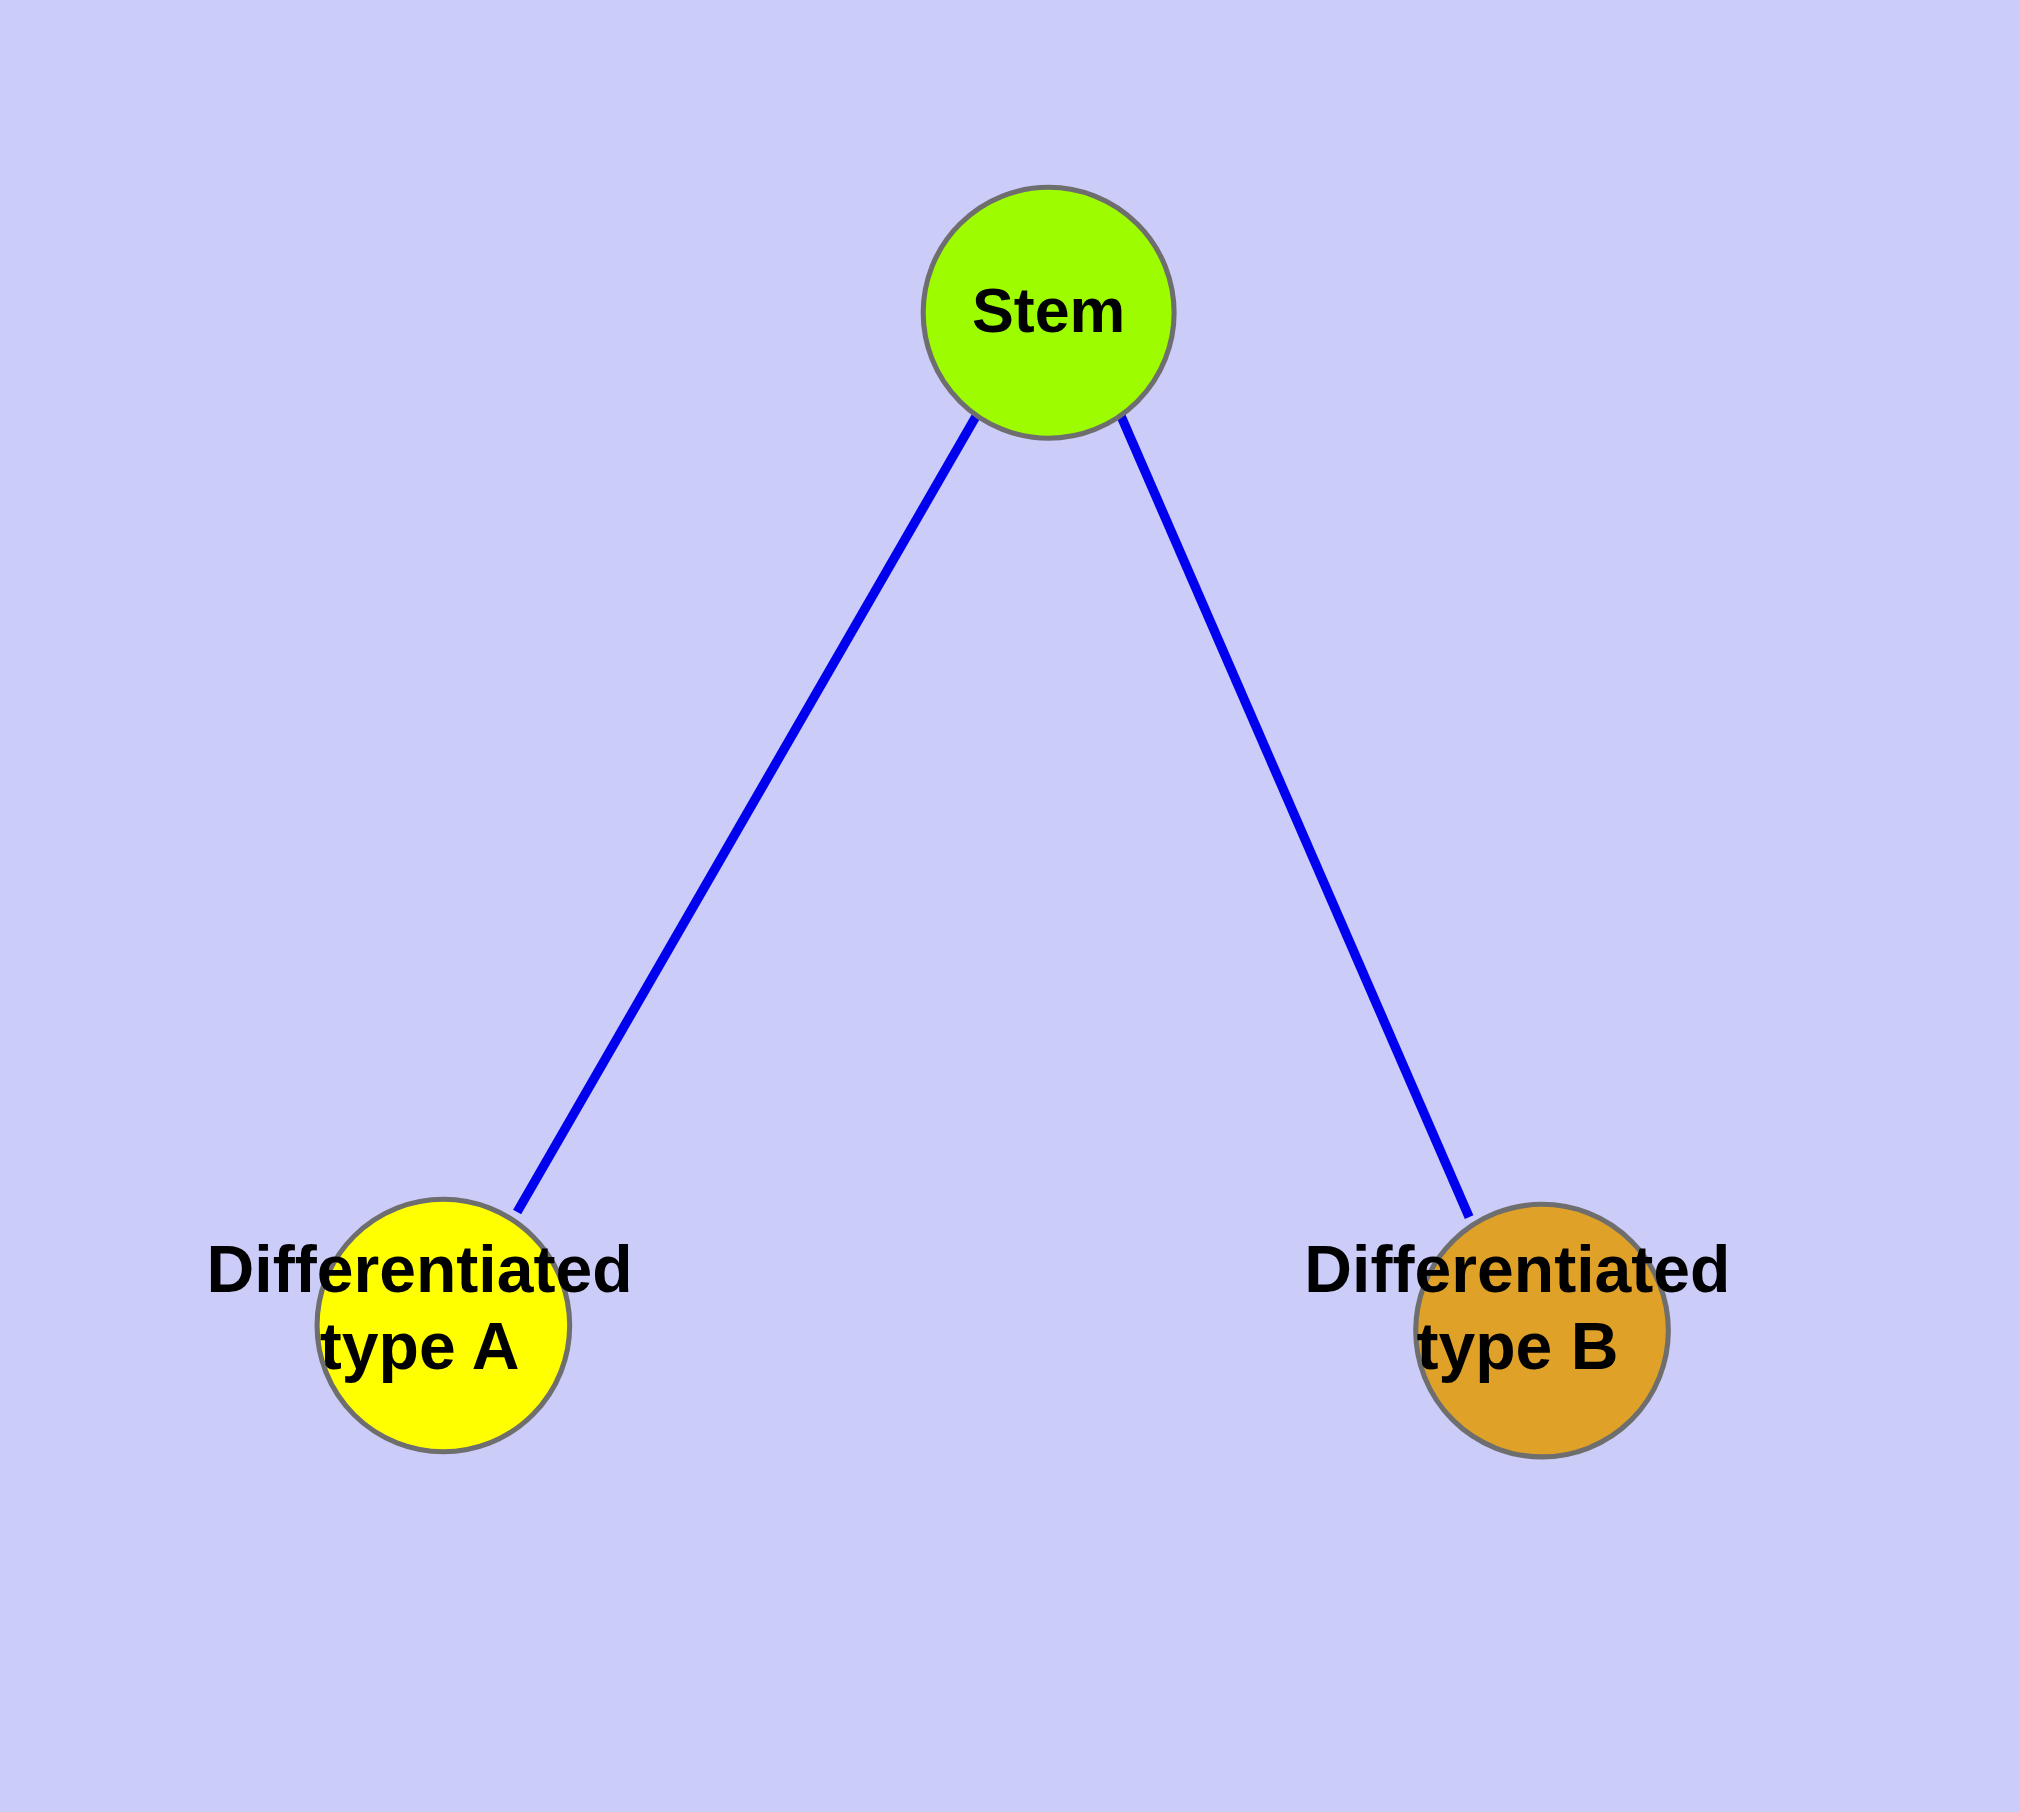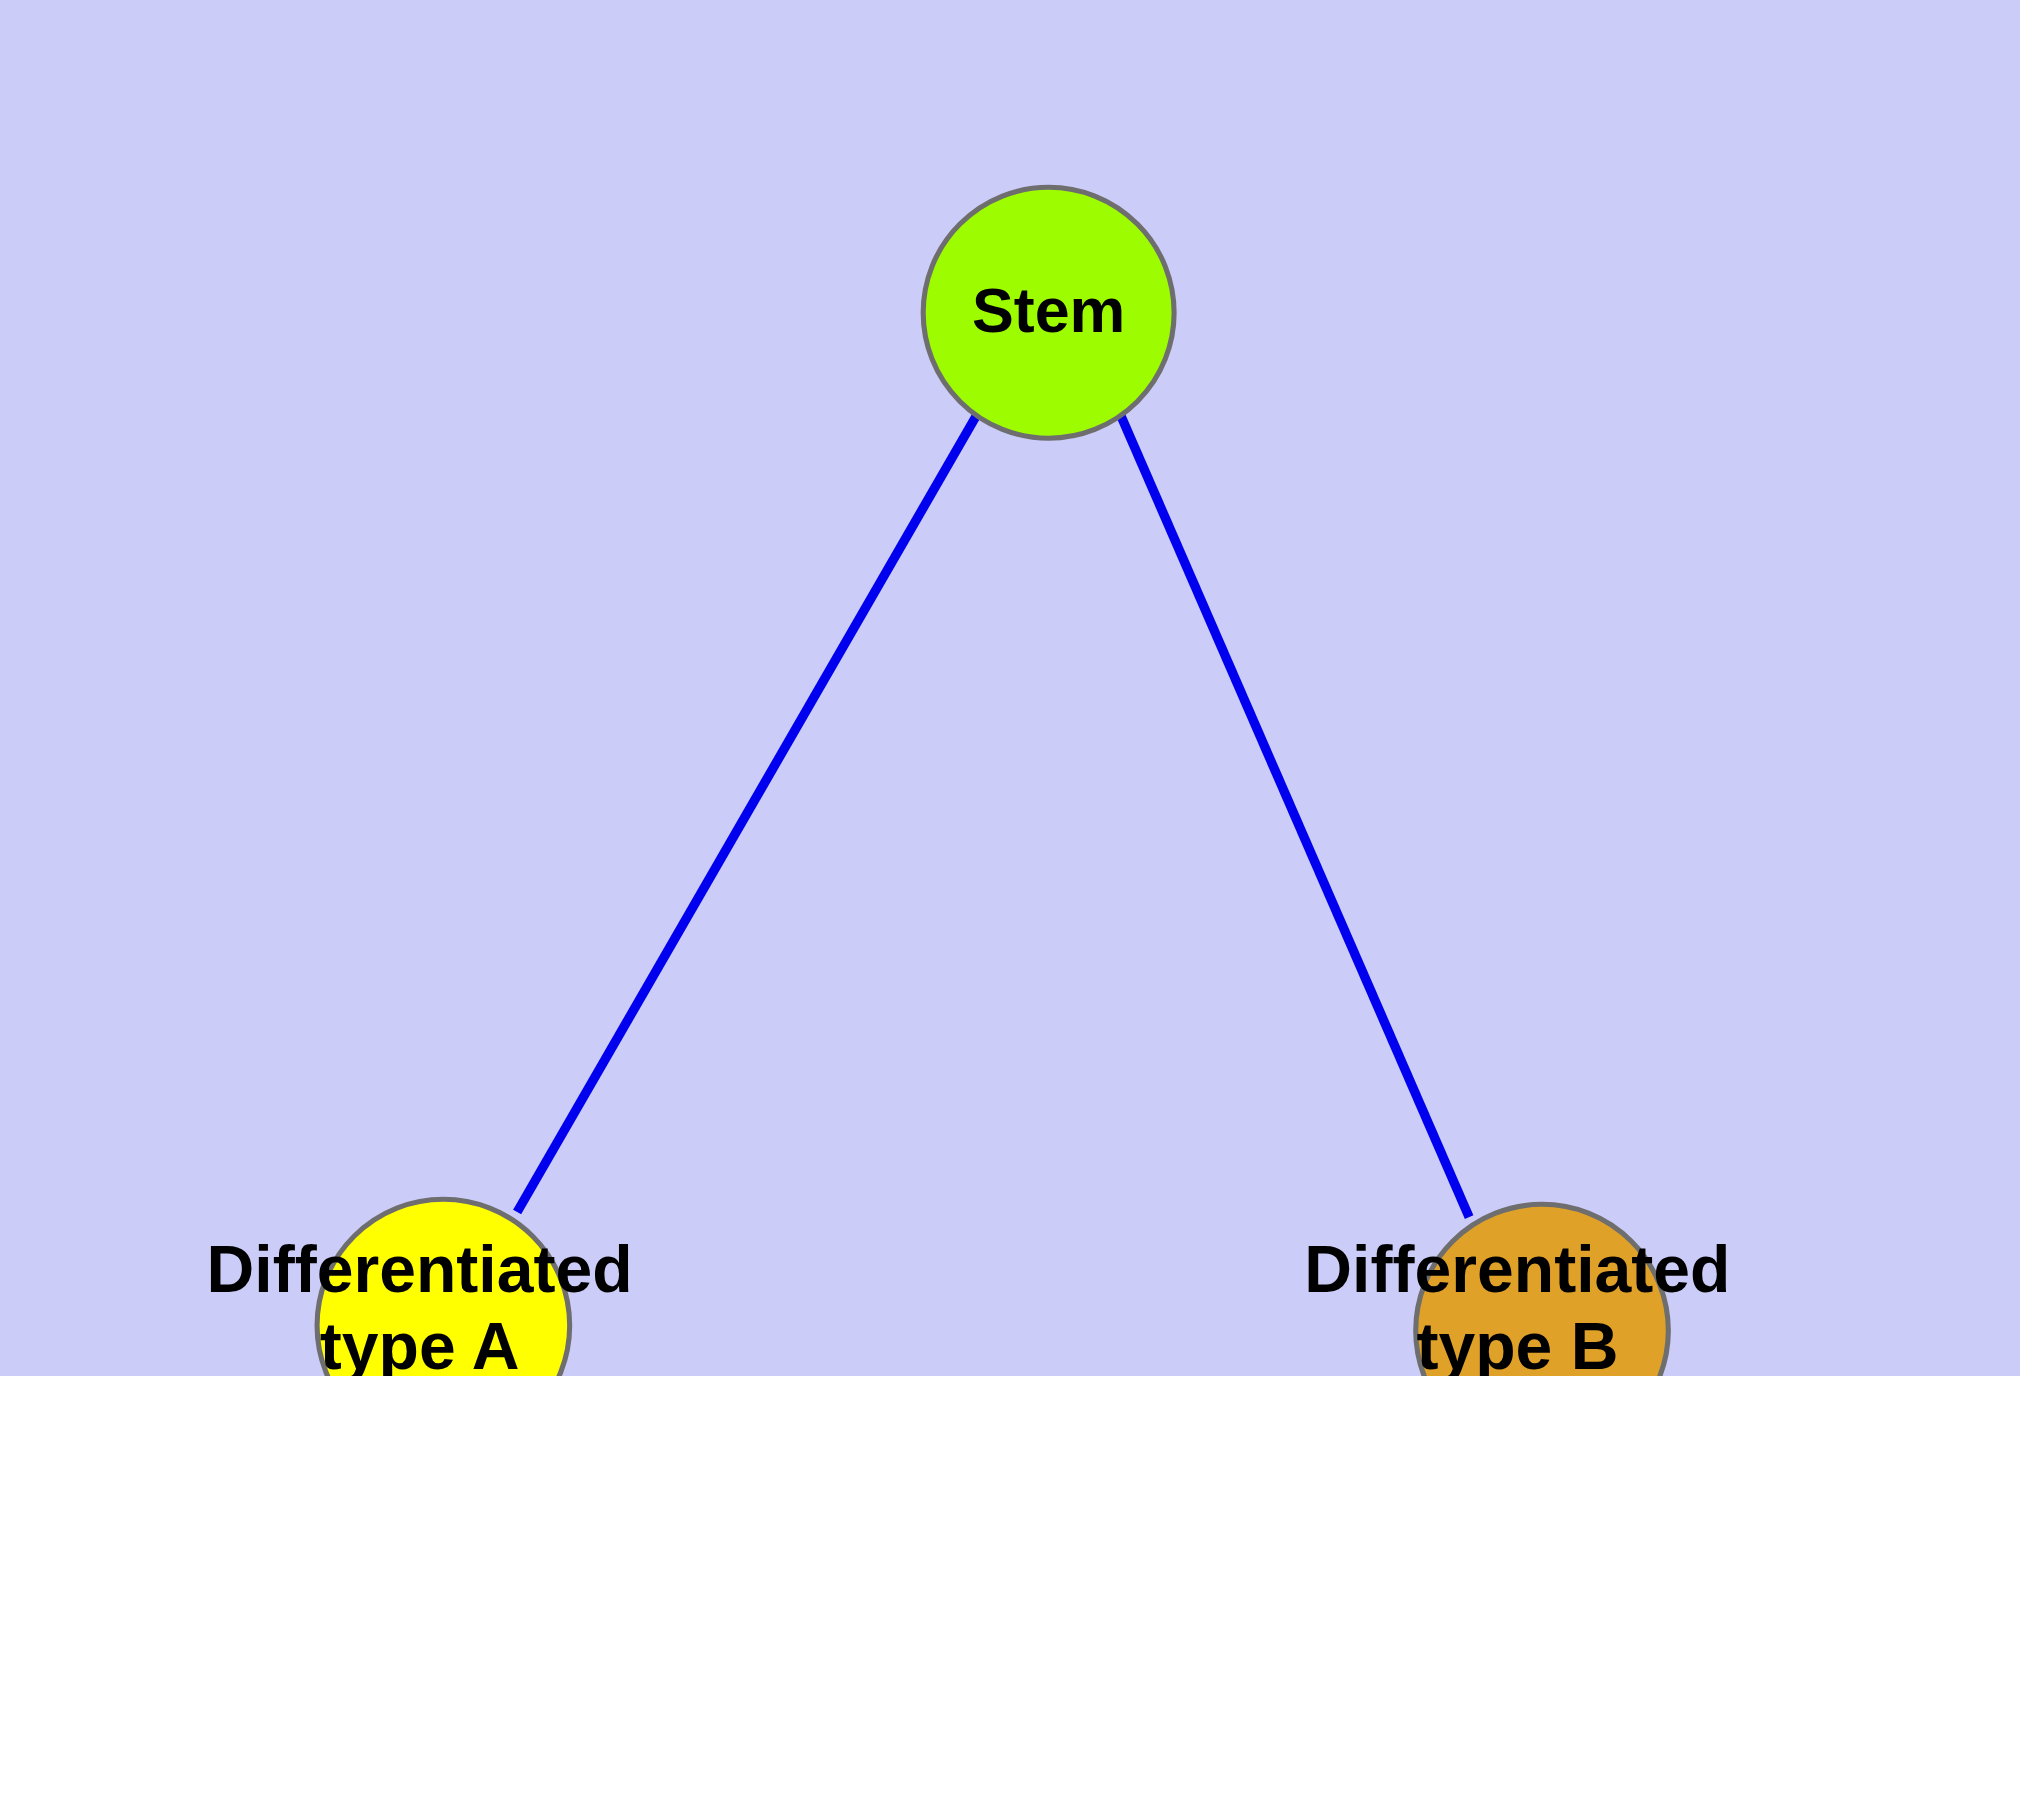--- a/index.html
+++ b/index.html
@@ -28,21 +28,21 @@
     font-weight: bold;
     fill: #000000;
     text-anchor: middle;
     dominant-baseline: middle;
     paint-order: normal;
   }
 </style>
 </head>
 <body>
 
-<div id="canvas" style="width: 2021px; height: 1376px;">
+<div id="canvas" style="width: 2021px; height: 1812px;">
   <svg id="graph-svg" viewBox="0 0 2384 2138" preserveAspectRatio="none" xmlns="http://www.w3.org/2000/svg">
 
     <rect id="bg-rect" x="0" y="0" width="2384" height="2138" fill="#CCCCF9"></rect>
 
     <g id="edges-layer">
         <line x1="1152" y1="490" x2="610" y2="1430" stroke="#0000EE" stroke-width="11" stroke-linecap="butt"></line>
         <line x1="1322" y1="490" x2="1733" y2="1436" stroke="#0000EE" stroke-width="11" stroke-linecap="butt"></line>
       </g>
     <g id="nodes-layer">
         <circle cx="1237" cy="369" r="148" fill="#9EFC00" stroke="#6E6E6E" stroke-width="6"></circle>

